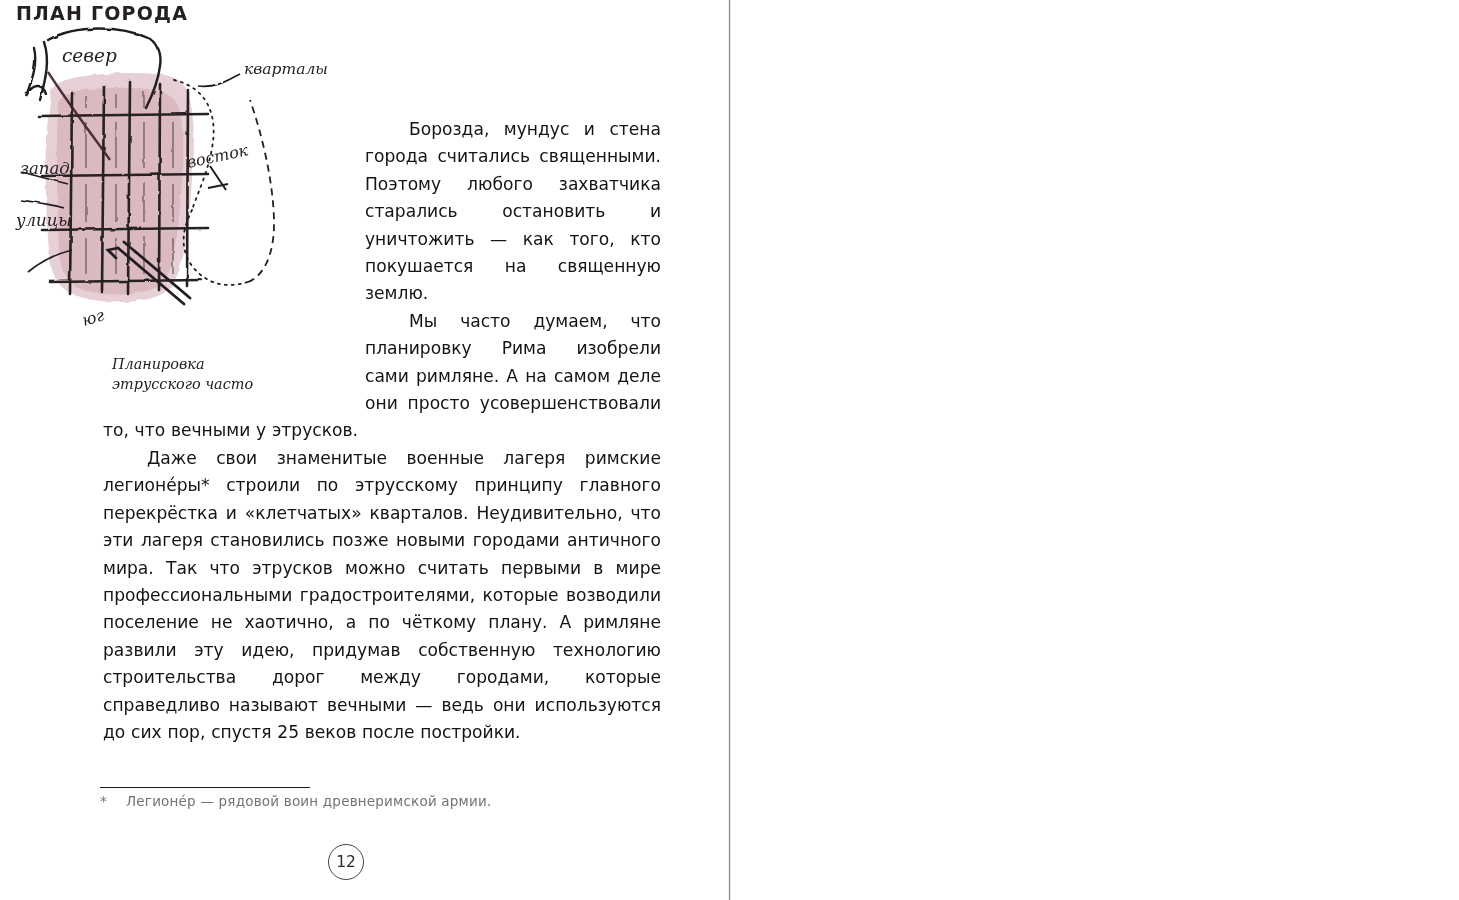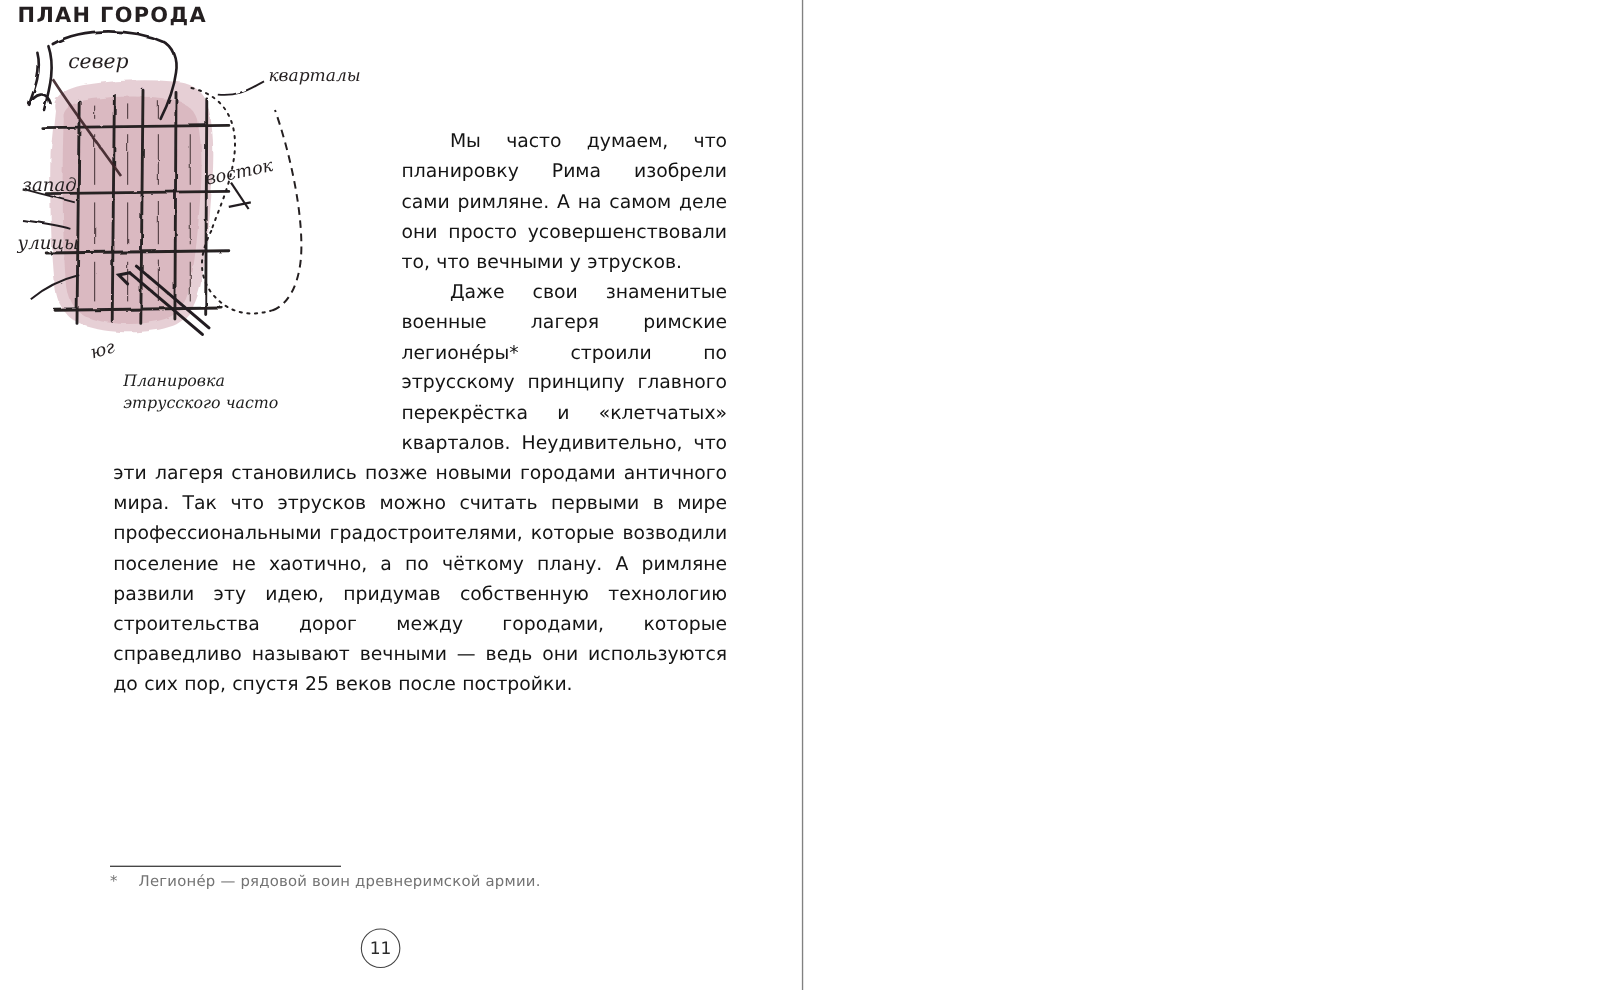--- a/index.html
+++ b/index.html
@@ -39,21 +39,21 @@
   .float-fig{
     float:left;width:248px;height:292px;
     shape-outside:margin-box;
     margin:0 14px 4px 0;
   }
 
   
   #figure-plan{position:absolute;left:12px;top:4px;width:330px;height:360px;}
   #figure-plan svg{display:block;}
   .fig-caption{
-    position:absolute;left:100px;top:333px;width:190px;
+    position:absolute;left:100px;top:350px;width:190px;
     font-family:"DejaVu Serif", serif;
     font-style:italic;font-size:14.4px;line-height:20px;color:#1d1d1d;
   }
   .fig-caption span{display:block;}
 
   
   #footnote-rule{
     position:absolute;left:100px;top:787px;width:210px;height:0;
     border-top:1.6px solid #1b1b1b;
   }
@@ -183,31 +183,32 @@
         <text x="4" y="16" font-family="DejaVu Sans, sans-serif" font-weight="bold" font-size="19" letter-spacing="1.2" fill="#241f20">ПЛАН ГОРОДА</text>
       </svg>
       <div class="fig-caption">
         <span>Планировка</span>
         <span>этрусского часто</span>
       </div>
     </div>
 
     <div id="left-col" class="body-text">
       <div class="float-fig"></div>
+      <p>Борозда, мундус и стена города считались священными. Поэтому любого захватчика старались остановить и уничтожить — как того, кто покушается на священную землю.</p>
       <p>Мы часто думаем, что планировку Рима изобрели сами римляне. А на самом деле они просто усовершенствовали то, что вечными у этрусков.</p>
       <p>Даже свои знаменитые военные лагеря римские легионе́ры* строили по этрусскому принципу главного перекрёстка и «клетчатых» кварталов. Неудивительно, что эти лагеря становились позже новыми городами античного мира. Так что этрусков можно считать первыми в мире профессиональными градостроителями, которые возводили поселение не хаотично, а по чёткому плану. А римляне развили эту идею, придумав собственную технологию строительства дорог между городами, которые справедливо называют вечными — ведь они используются до сих пор, спустя 25 веков после постройки.</p>
     </div>
 
     <div id="footnote-rule"></div>
     <div id="footnote">
       <span class="fn-star">*</span><span>Легионе́р — рядовой воин древнеримской армии.</span>
     </div>
 
     <div class="folio" id="folio-left">
-      <span>11</span>
+      <span>12</span>
     </div>
   </div>
 
   <div class="page page-right">
 
     
 
     
 
     

